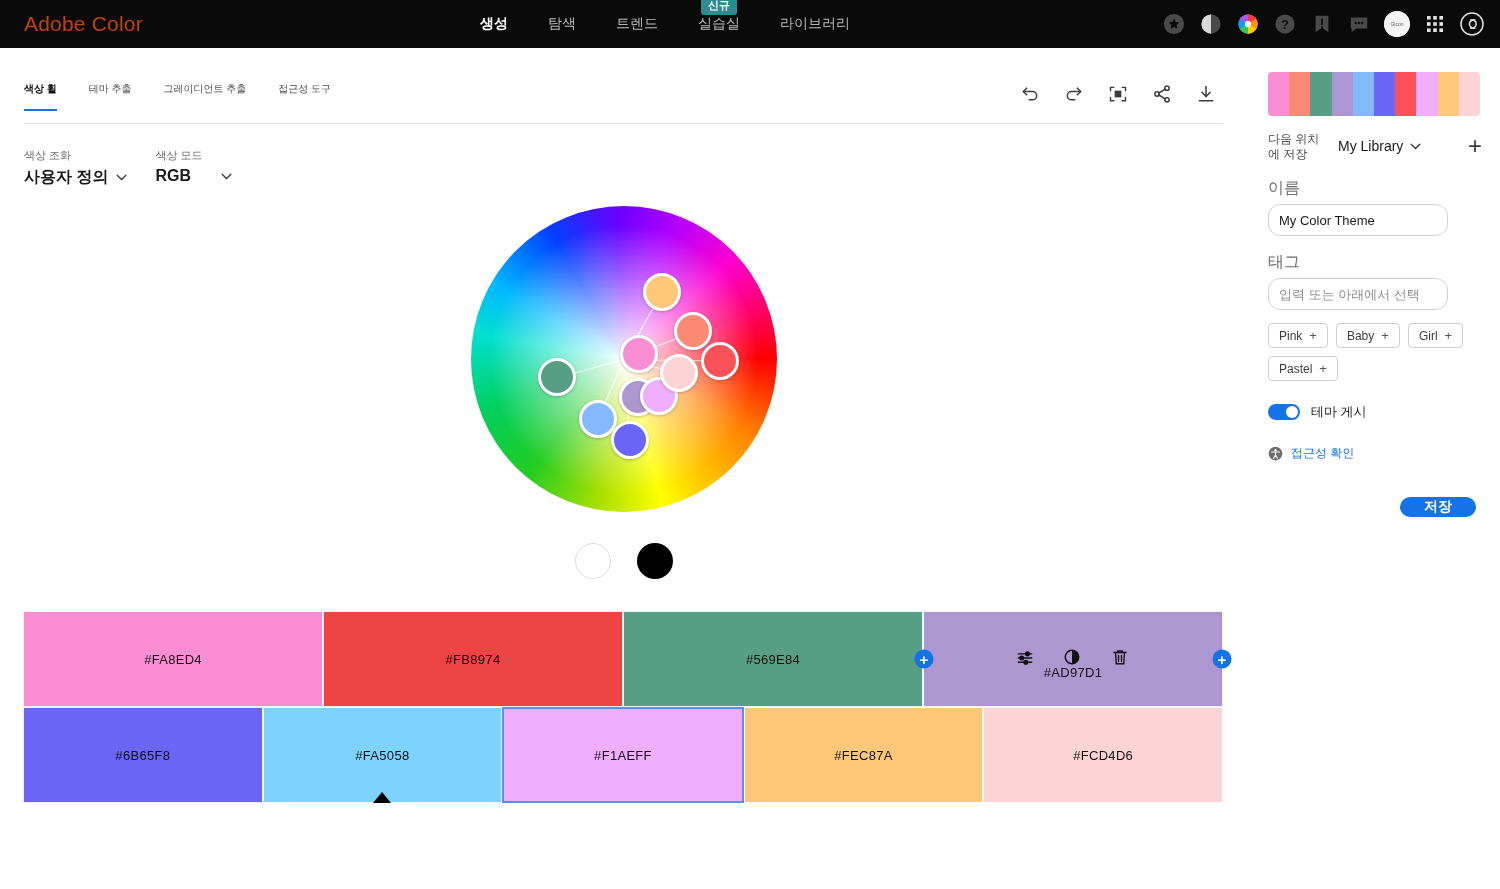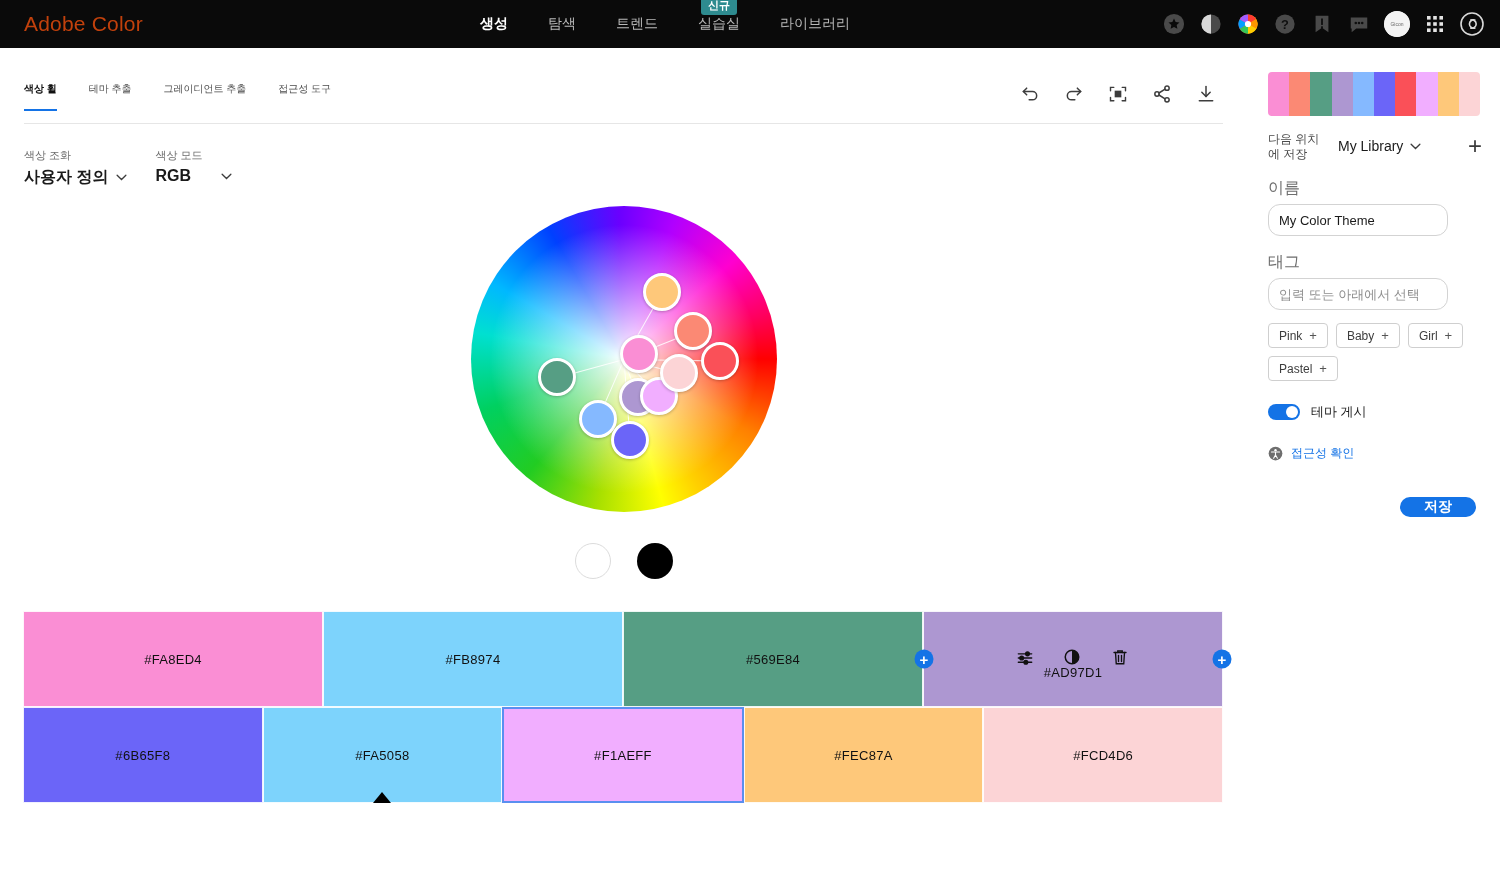--- a/index.html
+++ b/index.html
@@ -422,21 +422,21 @@
 <div class="basecolors">
   <div class="basec" style="background:#fff;border:1px solid #dcdcdc"></div>
   <div class="basec" style="background:#000"></div>
 </div>
 
 <div class="swgrid">
   <div class="swrow" id="row1">
       <div class="sw" style="background: rgb(250, 142, 212);">
         <div class="swlabel">#FA8ED4</div>
       </div>
-      <div class="sw" style="background: #7dd3fc;">
+      <div class="sw" style="background: #ef4444;">
         <div class="swlabel">#FB8974</div>
       </div>
       <div class="sw" style="background: rgb(86, 158, 132);">
         <div class="swlabel">#569E84</div>
       </div>
       <div class="sw" style="background: rgb(173, 151, 209);">
         <div class="swactions">
           <div class="swact"><svg width="20" height="20" viewBox="0 0 24 24" fill="none" stroke="#111" stroke-width="1.7" stroke-linecap="round">
               <line x1="4" y1="7" x2="20" y2="7"></line>
               <line x1="4" y1="12" x2="20" y2="12"></line>

